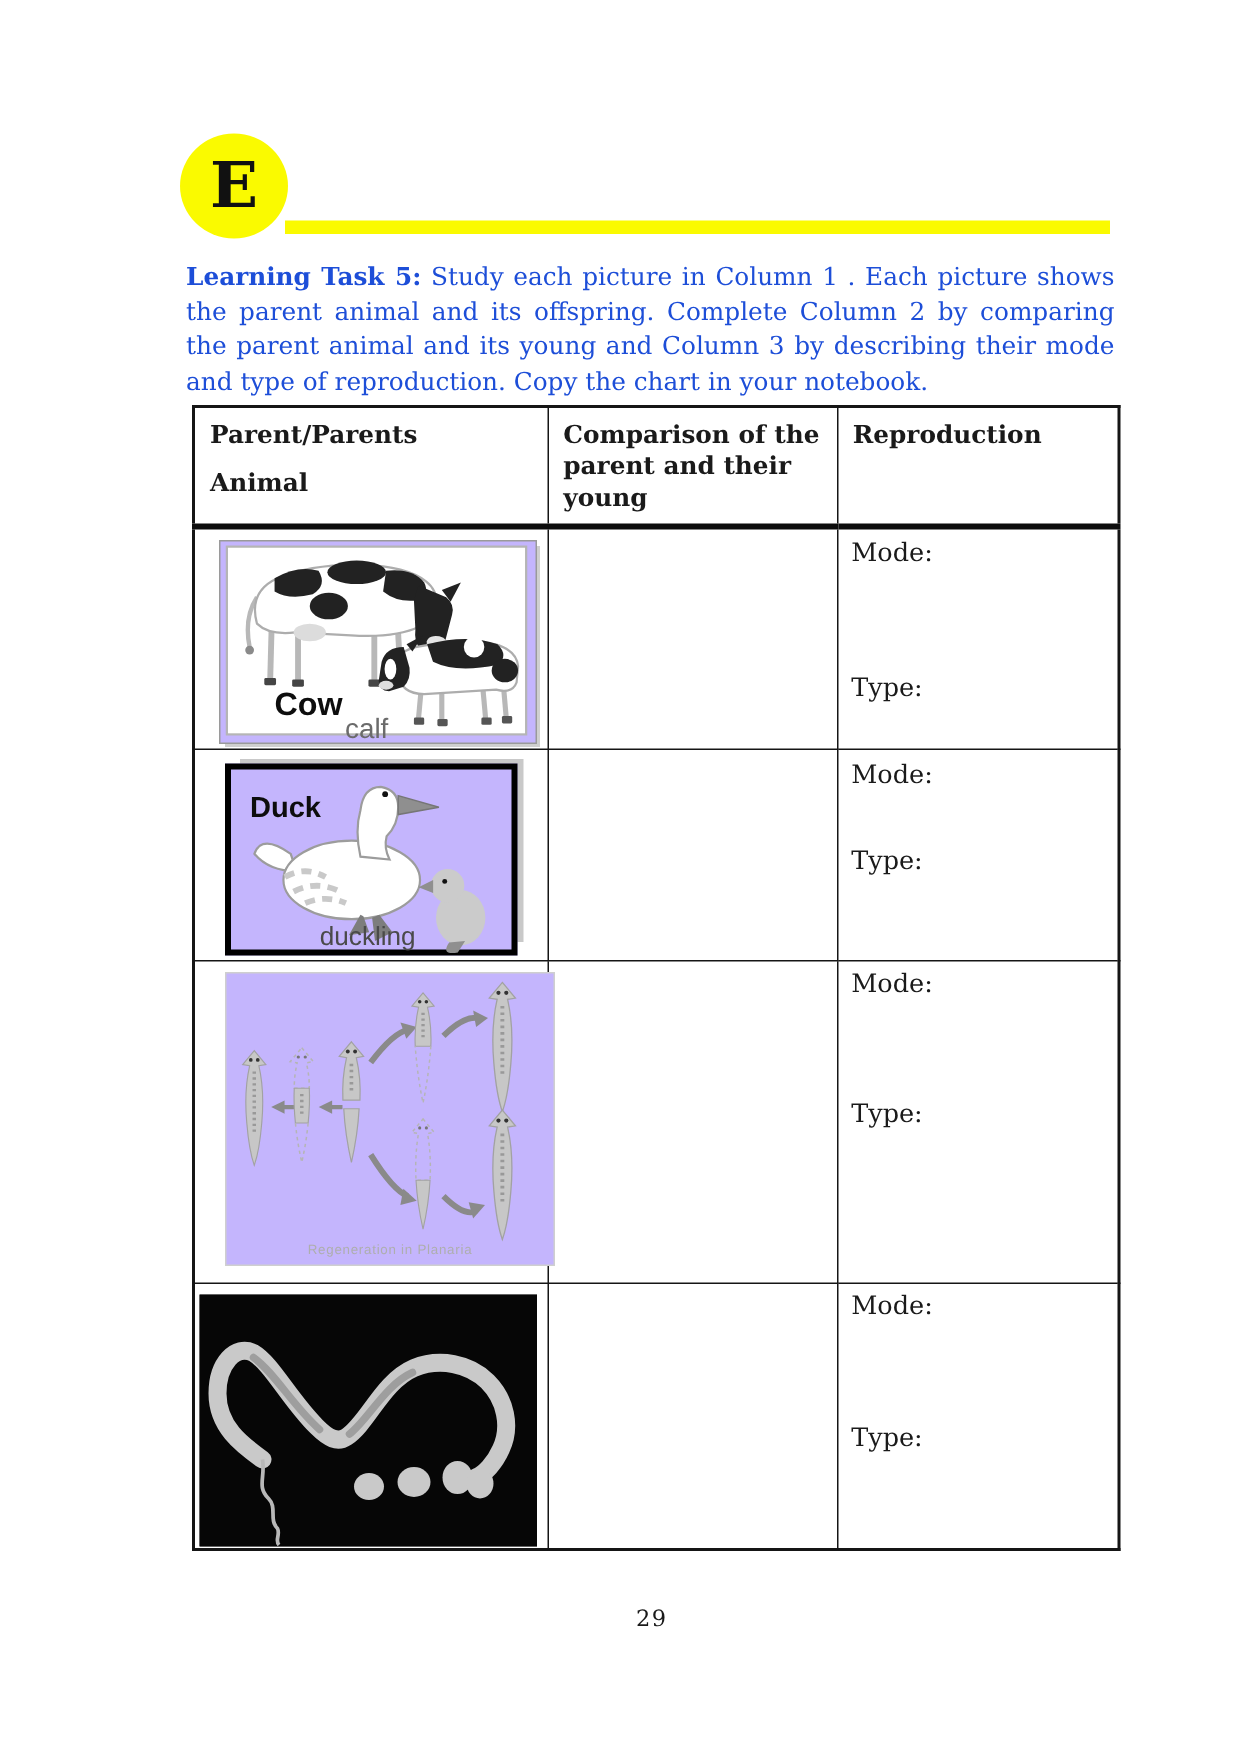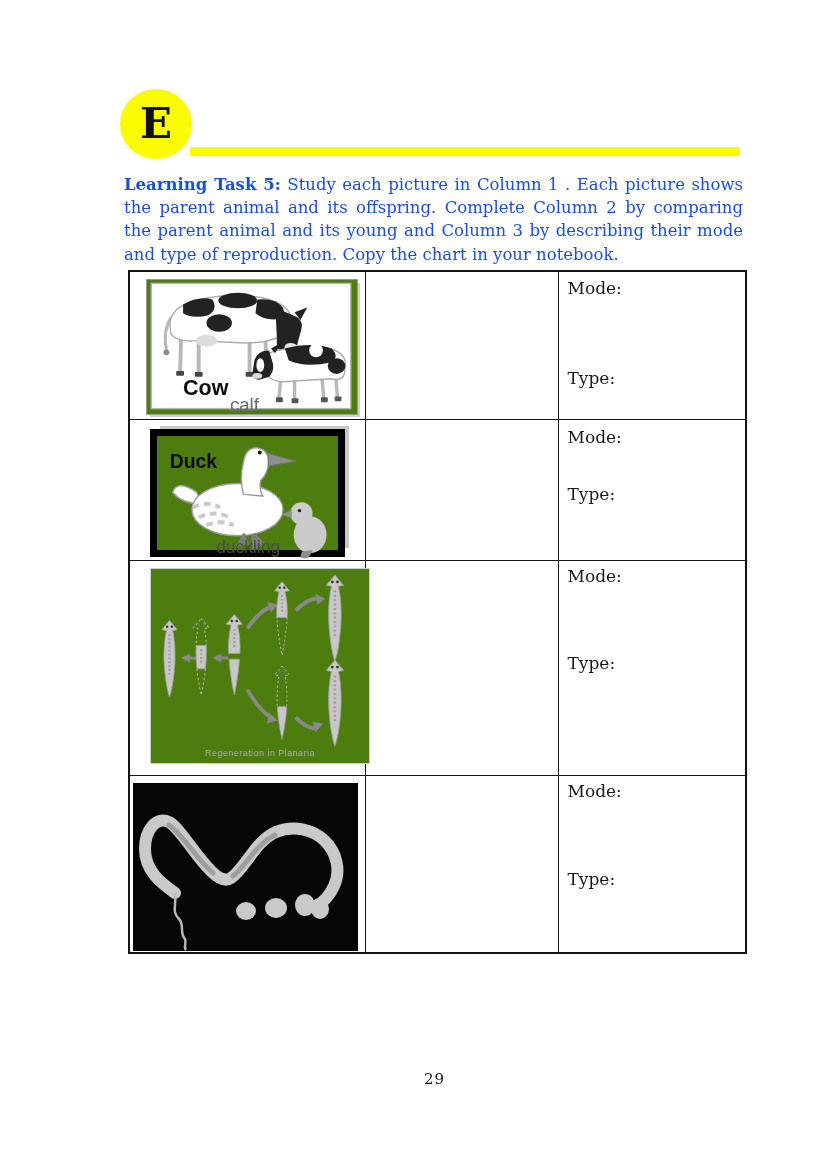--- a/index.html
+++ b/index.html
@@ -40,23 +40,23 @@
     font-weight:bold; font-size:16.5px; line-height:21px;
     padding:7px 10px; height:78px;
   }
   td.hdr-c3 { vertical-align:middle; }
   .hdr-line2 { margin-top:11px; }
   td.pic-cell { position:relative; }
   td.comp-cell { background:#fff; }
   td.repro-cell { position:relative; font-size:17px; }
   .mode-label, .type-label { position:absolute; left:9px; white-space:nowrap; }
   
-  .img-box { position:absolute; background:#4d7c0f; }
+  .img-box { position:absolute; background:#c4b5fd; }
   .cow-box  { left:16px;  top:7px;  width:212px; height:136px; border:1.5px solid #9a9a9a; box-shadow:3px 3px 0 -1px #cfcfcf; }
-  .duck-box { left:20px;  top:9px;  width:195px; height:128px; border:7px solid #000000; box-shadow:7px -6px 0 -3px #c9c9c9; }
+  .duck-box { left:20px;  top:9px;  width:195px; height:128px; border:4px solid #000000; box-shadow:7px -6px 0 -3px #c9c9c9; }
   .plan-box { left:5px;   top:7px;  width:220px; height:196px; border:1px solid #cfcfcf;margin-left:15px; }
   .worm-box { left:3px;   top:7px;  width:225px; height:168px; background:#060606; }
   .img-box svg { display:block; }
   
   .page-number {
     position:absolute; left:424px; top:1070px; font-size:15px; letter-spacing:1px;
   }
   .source-ref {
     position:absolute; right:85px; top:1069px; font-style:italic; font-size:15px;
   }
@@ -78,20 +78,28 @@
 
   <p class="task-paragraph"><b>Learning Task 5:</b><span> Study each picture in Column 1 . Each picture shows the parent animal and its offspring. Complete Column 2 by comparing the parent animal and its young and Column 3 by describing their mode and type of reproduction. Copy the chart in your notebook.</span></p>
 
   <table class="worksheet">
     <colgroup>
       <col style="width:236px">
         <col style="width:193px">
         <col style="width:188px">
     </colgroup>
     <tbody>
+    <tr class="header-row">
+      <td>
+        <div>Parent/Parents</div>
+        <div class="hdr-line2">Animal</div>
+      </td>
+      <td>Comparison of the parent and their young</td>
+      <td class="hdr-c3">Reproduction</td>
+    </tr>
 
     <tr>
       <td class="pic-cell" style="height:148px">
         <div class="img-box cow-box">
           <svg width="209" height="133" viewBox="0 0 212 136">
             <rect x="3.5" y="3.5" width="204" height="128" fill="#ffffff" stroke="#b5b5b5" stroke-width="1.5"></rect>
 
             <g>
               <path d="M24 38 Q15 52 19 72" stroke="#b8b8b8" stroke-width="3" fill="none"></path>
               <circle cx="19" cy="74" r="3" fill="#8a8a8a"></circle>

